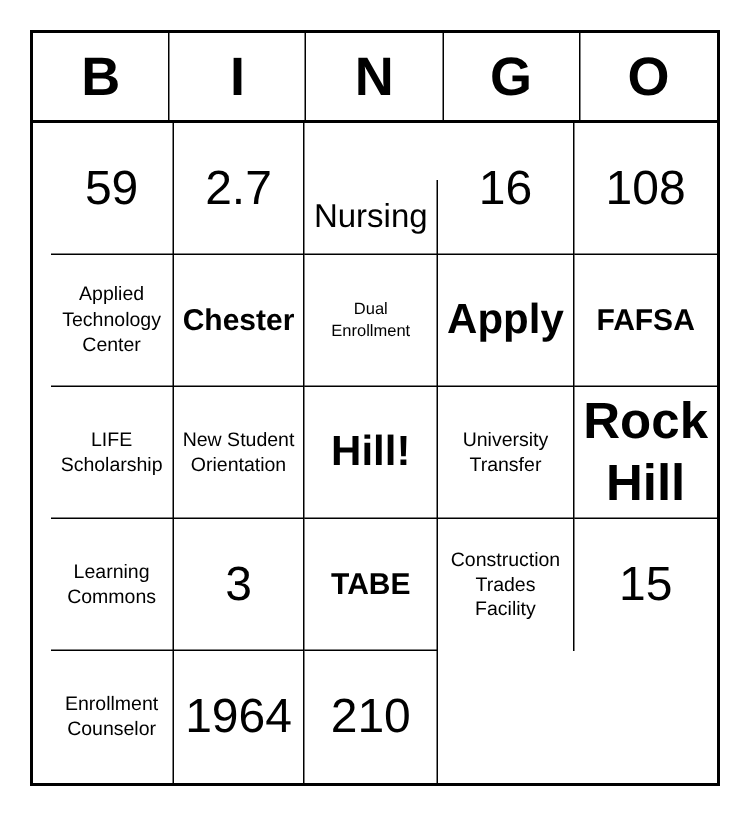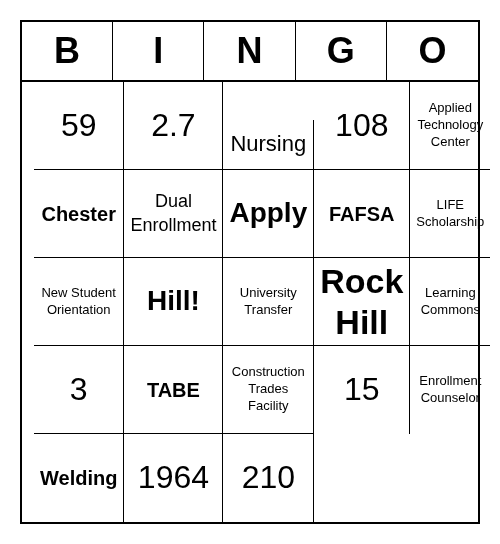--- a/index.html
+++ b/index.html
@@ -82,34 +82,34 @@
     <div class="bingo-header-cell">B</div>
     <div class="bingo-header-cell">I</div>
     <div class="bingo-header-cell">N</div>
     <div class="bingo-header-cell">G</div>
     <div class="bingo-header-cell">O</div>
   </div>
   <div class="bingo-grid" id="bingo-grid">
   <div class="bingo-cell large" style="font-size: 32px;">59</div>
       <div class="bingo-cell large" style="font-size: 32px;">2.7</div>
       <div class="bingo-cell" style="font-size: 22px; margin-top: 38px;">Nursing</div>
+      <div class="bingo-cell large" style="font-size: 32px;">16</div>
       <div class="bingo-cell large" style="font-size: 32px;">108</div>
       <div class="bingo-cell" style="font-size: 13px;">Applied Technology Center</div>
       <div class="bingo-cell" style="font-size: 20px; font-weight: bold;">Chester</div>
-      <div class="bingo-cell" style="font-size: 18px;">Dual Enrollment</div>
+      <div class="bingo-cell" style="font-size: 11px;">Dual Enrollment</div>
       <div class="bingo-cell" style="font-size: 28px; font-weight: bold;">Apply</div>
       <div class="bingo-cell" style="font-size: 20px; font-weight: bold;">FAFSA</div>
       <div class="bingo-cell" style="font-size: 13px;">LIFE Scholarship</div>
       <div class="bingo-cell" style="font-size: 13px;">New Student Orientation</div>
       <div class="bingo-cell" style="font-size: 28px; font-weight: bold;">Hill!</div>
       <div class="bingo-cell" style="font-size: 13px;">University Transfer</div>
       <div class="bingo-cell" style="font-size: 34px; font-weight: bold; line-height: 1.2;">Rock Hill</div>
       <div class="bingo-cell" style="font-size: 13px;">Learning Commons</div>
       <div class="bingo-cell large" style="font-size: 32px;">3</div>
       <div class="bingo-cell" style="font-size: 20px; font-weight: bold;">TABE</div>
       <div class="bingo-cell" style="font-size: 13px;">Construction Trades Facility</div>
       <div class="bingo-cell large" style="font-size: 32px;">15</div>
       <div class="bingo-cell" style="font-size: 13px;">Enrollment Counselor</div>
-      <div class="bingo-cell" style="font-size: 20px; font-weight: bold;">Welding</div>
       <div class="bingo-cell large" style="font-size: 32px;">1964</div>
       <div class="bingo-cell large" style="font-size: 32px;">210</div>
     </div>
 </div>
 
 </body></html>

